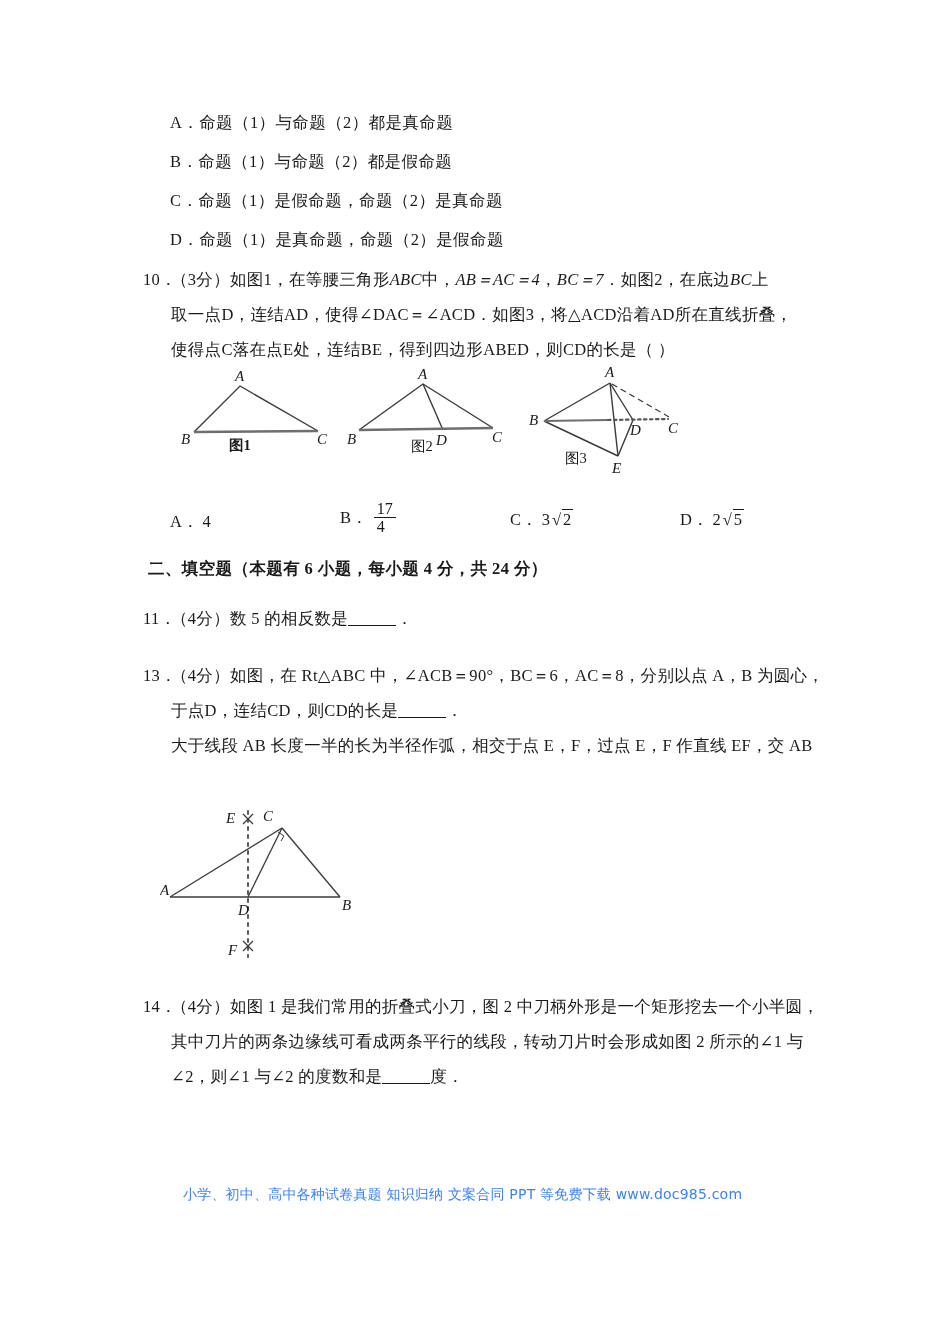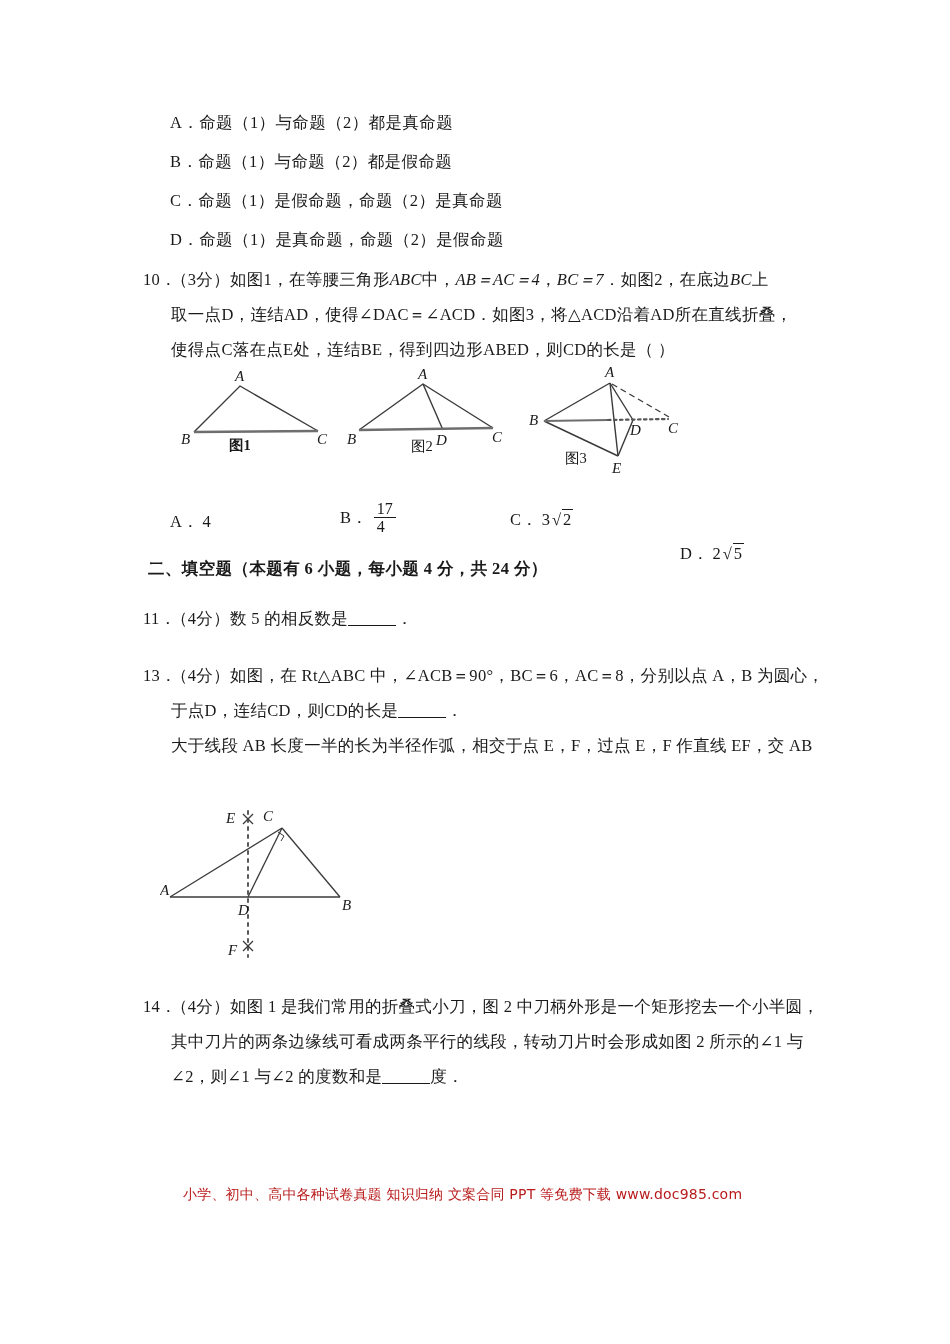--- a/index.html
+++ b/index.html
@@ -129,21 +129,21 @@
     fill: #1a1a1a;
   }
 
   
   .footer {
     position: absolute;
     left: 183px;
     top: 1186px;
     font-family: "DejaVu Sans", "Liberation Sans", sans-serif;
     font-size: 14px;
-    color: #b91c1c;
+    color: #3b82f6;
     white-space: nowrap;
     letter-spacing: 0.2px;
   }
 </style>
 </head>
 <body>
 
 <div class="page">
 
   <div class="choice-line" style="top:113px;">
@@ -221,21 +221,21 @@
     <div class="opt" style="left:170px; top:-4px;">
       <span>B．</span>
       <span class="frac big">
         <span class="top">17</span>
         <span class="bot">4</span>
       </span>
     </div>
     <div class="opt" style="left:340px; top:4px;">
       <span>C．</span>&nbsp;<span>3</span><span class="rad">√<span class="bar">2</span></span>
     </div>
-    <div class="opt" style="left:510px; top:4px;margin-top:34px;">
+    <div class="opt" style="left:510px; top:4px;">
       <span>D．</span>&nbsp;<span>2</span><span class="rad">√<span class="bar">5</span></span>
     </div>
   </div>
 
   <div class="section-head" style="top:558px;">二、填空题（本题有 6 小题，每小题 4 分，共 24 分）</div>
 
   <div class="q-block" style="top:601px;">
     <div class="q-line">
       <span class="num">11．</span><span>（4分）</span><span>数 5 的相反数是</span><span class="blank-u"></span><span>．</span>
     </div>

